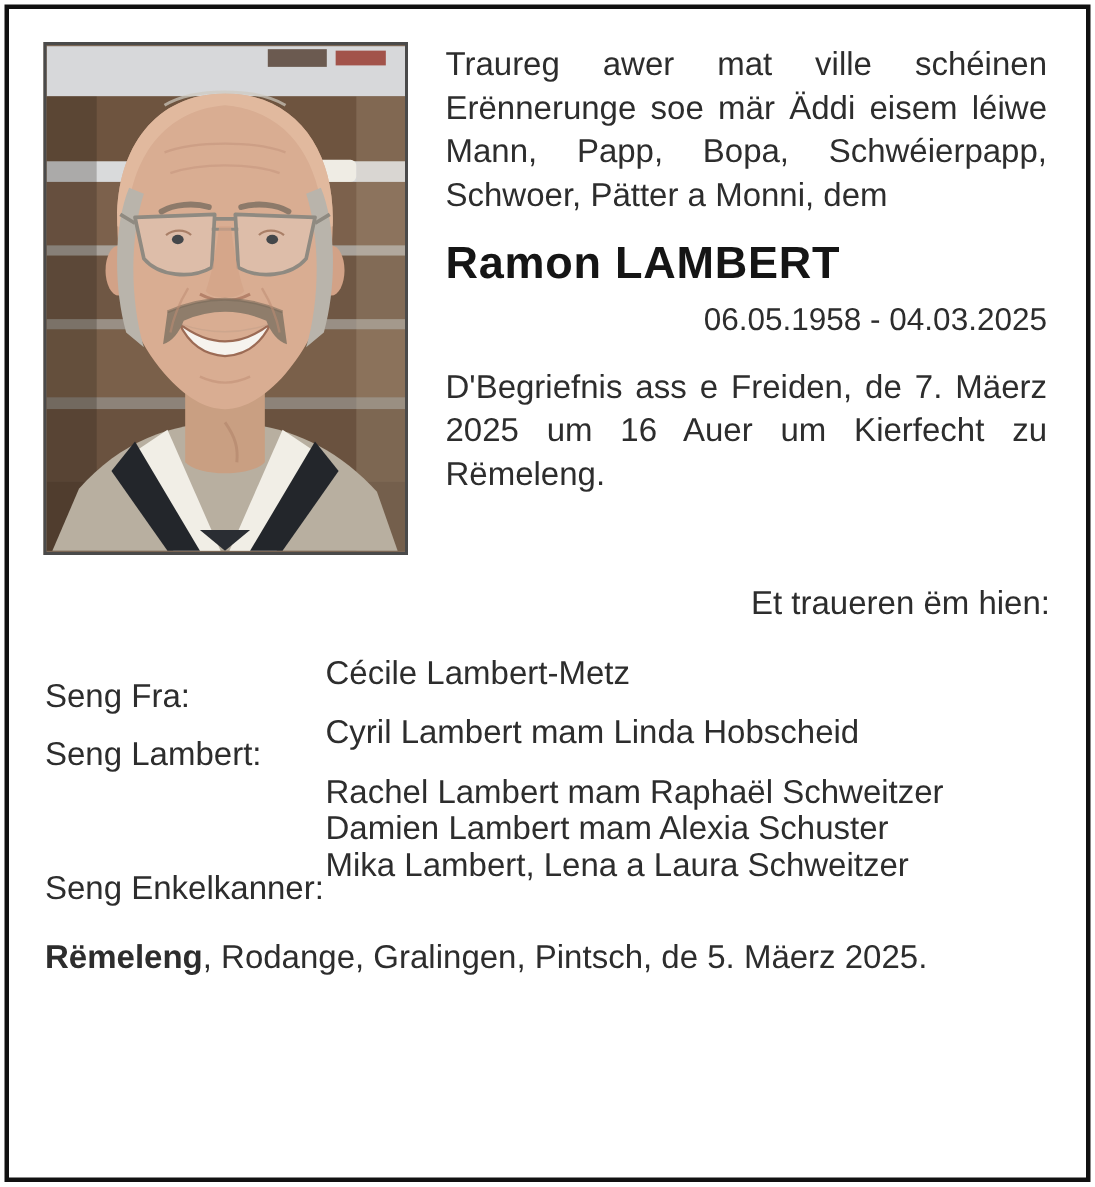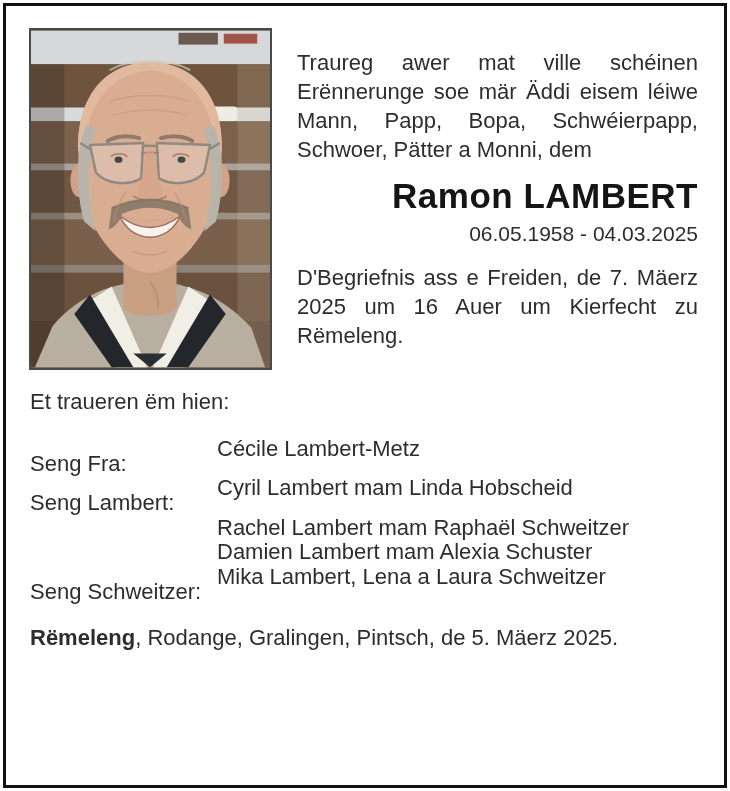--- a/index.html
+++ b/index.html
@@ -35,36 +35,36 @@
     border: 2px solid #4a4a4a;
     box-sizing: border-box;
     overflow: hidden;
     background: #7b6654;
   }
   .photo svg { display: block; }
 
   .right-col {
     position: absolute;
     left: 297px;
-    top: 48px;
+    top: 28px;
     width: 401px;
   }
   .intro, .funeral {
     font-size: 22px;
     line-height: 29px;
     text-align: justify;
     margin: 0;
     color: #2d2d2d;
   }
   .name {
     margin-top: 12px;
-    font-size: 35px;
+    font-size: 30px;
     line-height: 40px;
     font-weight: bold;
-    text-align: right;
+    text-align: left;
     color: #151515;
     letter-spacing: 0.5px;
   }
   .dates {
     margin-top: 5px;
     font-size: 21px;
     line-height: 26px;
     text-align: right;
     color: #2d2d2d;
   }
@@ -72,21 +72,21 @@
 
   .lower {
     position: absolute;
     left: 30px;
     top: 390px;
     width: 670px;
     font-size: 22px;
     line-height: 24.5px;
     color: #2d2d2d;
   }
-  .mourners-heading { margin: 0; }
+  .mourners-heading { margin: 0; text-align: right; }
   .family { margin-top: 22px; }
   .family-row { white-space: nowrap; }
   .family-label {
     display: inline-block;
     min-width: 187px;
     vertical-align: top;
     margin-top: 15px;
   }
   .family-closing { margin-top: 17px; }
   .place-line { }
@@ -194,21 +194,21 @@
       <div class="family-row">
         <span class="family-label">Seng Lambert:</span><span class="family-value">Cyril Lambert mam Linda Hobscheid</span>
       </div>
       <div class="family-row">
         <span class="family-label"></span><span class="family-value">Rachel Lambert mam Raphaël Schweitzer</span>
       </div>
       <div class="family-row">
         <span class="family-label"></span><span class="family-value">Damien Lambert mam Alexia Schuster</span>
       </div>
       <div class="family-row">
-        <span class="family-label">Seng Schweitzer:</span><span class="family-value">Mika Lambert, Lena a Laura Schweitzer</span>
+        <span class="family-label">Seng Enkelkanner:</span><span class="family-value">Mika Lambert, Lena a Laura Schweitzer</span>
       </div>
     </div>
 
 
     <p class="place-line"><span class="place-bold">Rëmeleng</span><span>, Rodange, Gralingen, Pintsch, de 5. Mäerz 2025.</span></p>
 
   </div>
 </div>
 
 </body></html>

